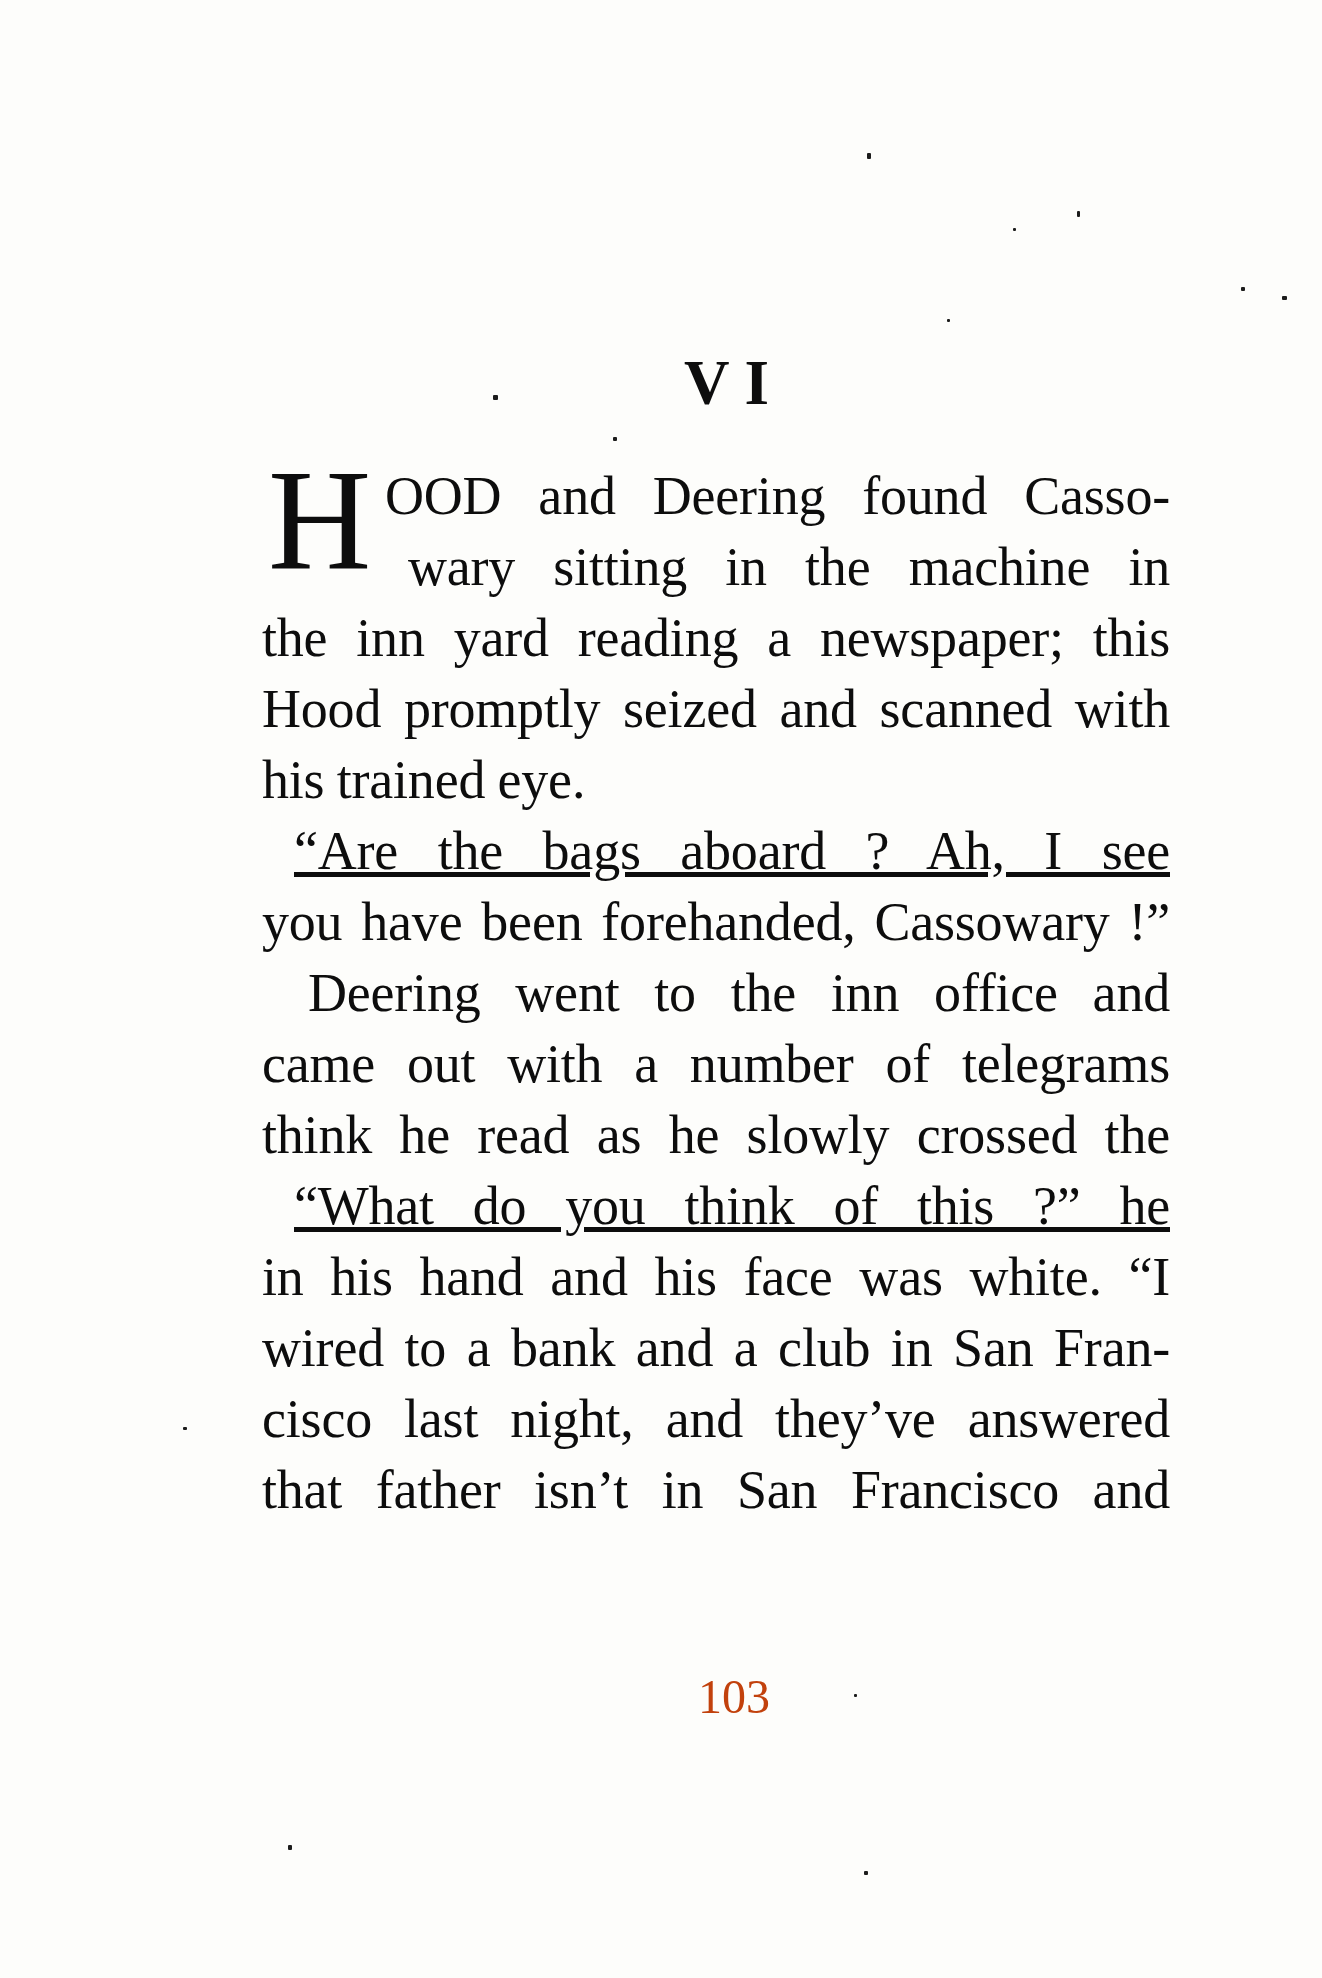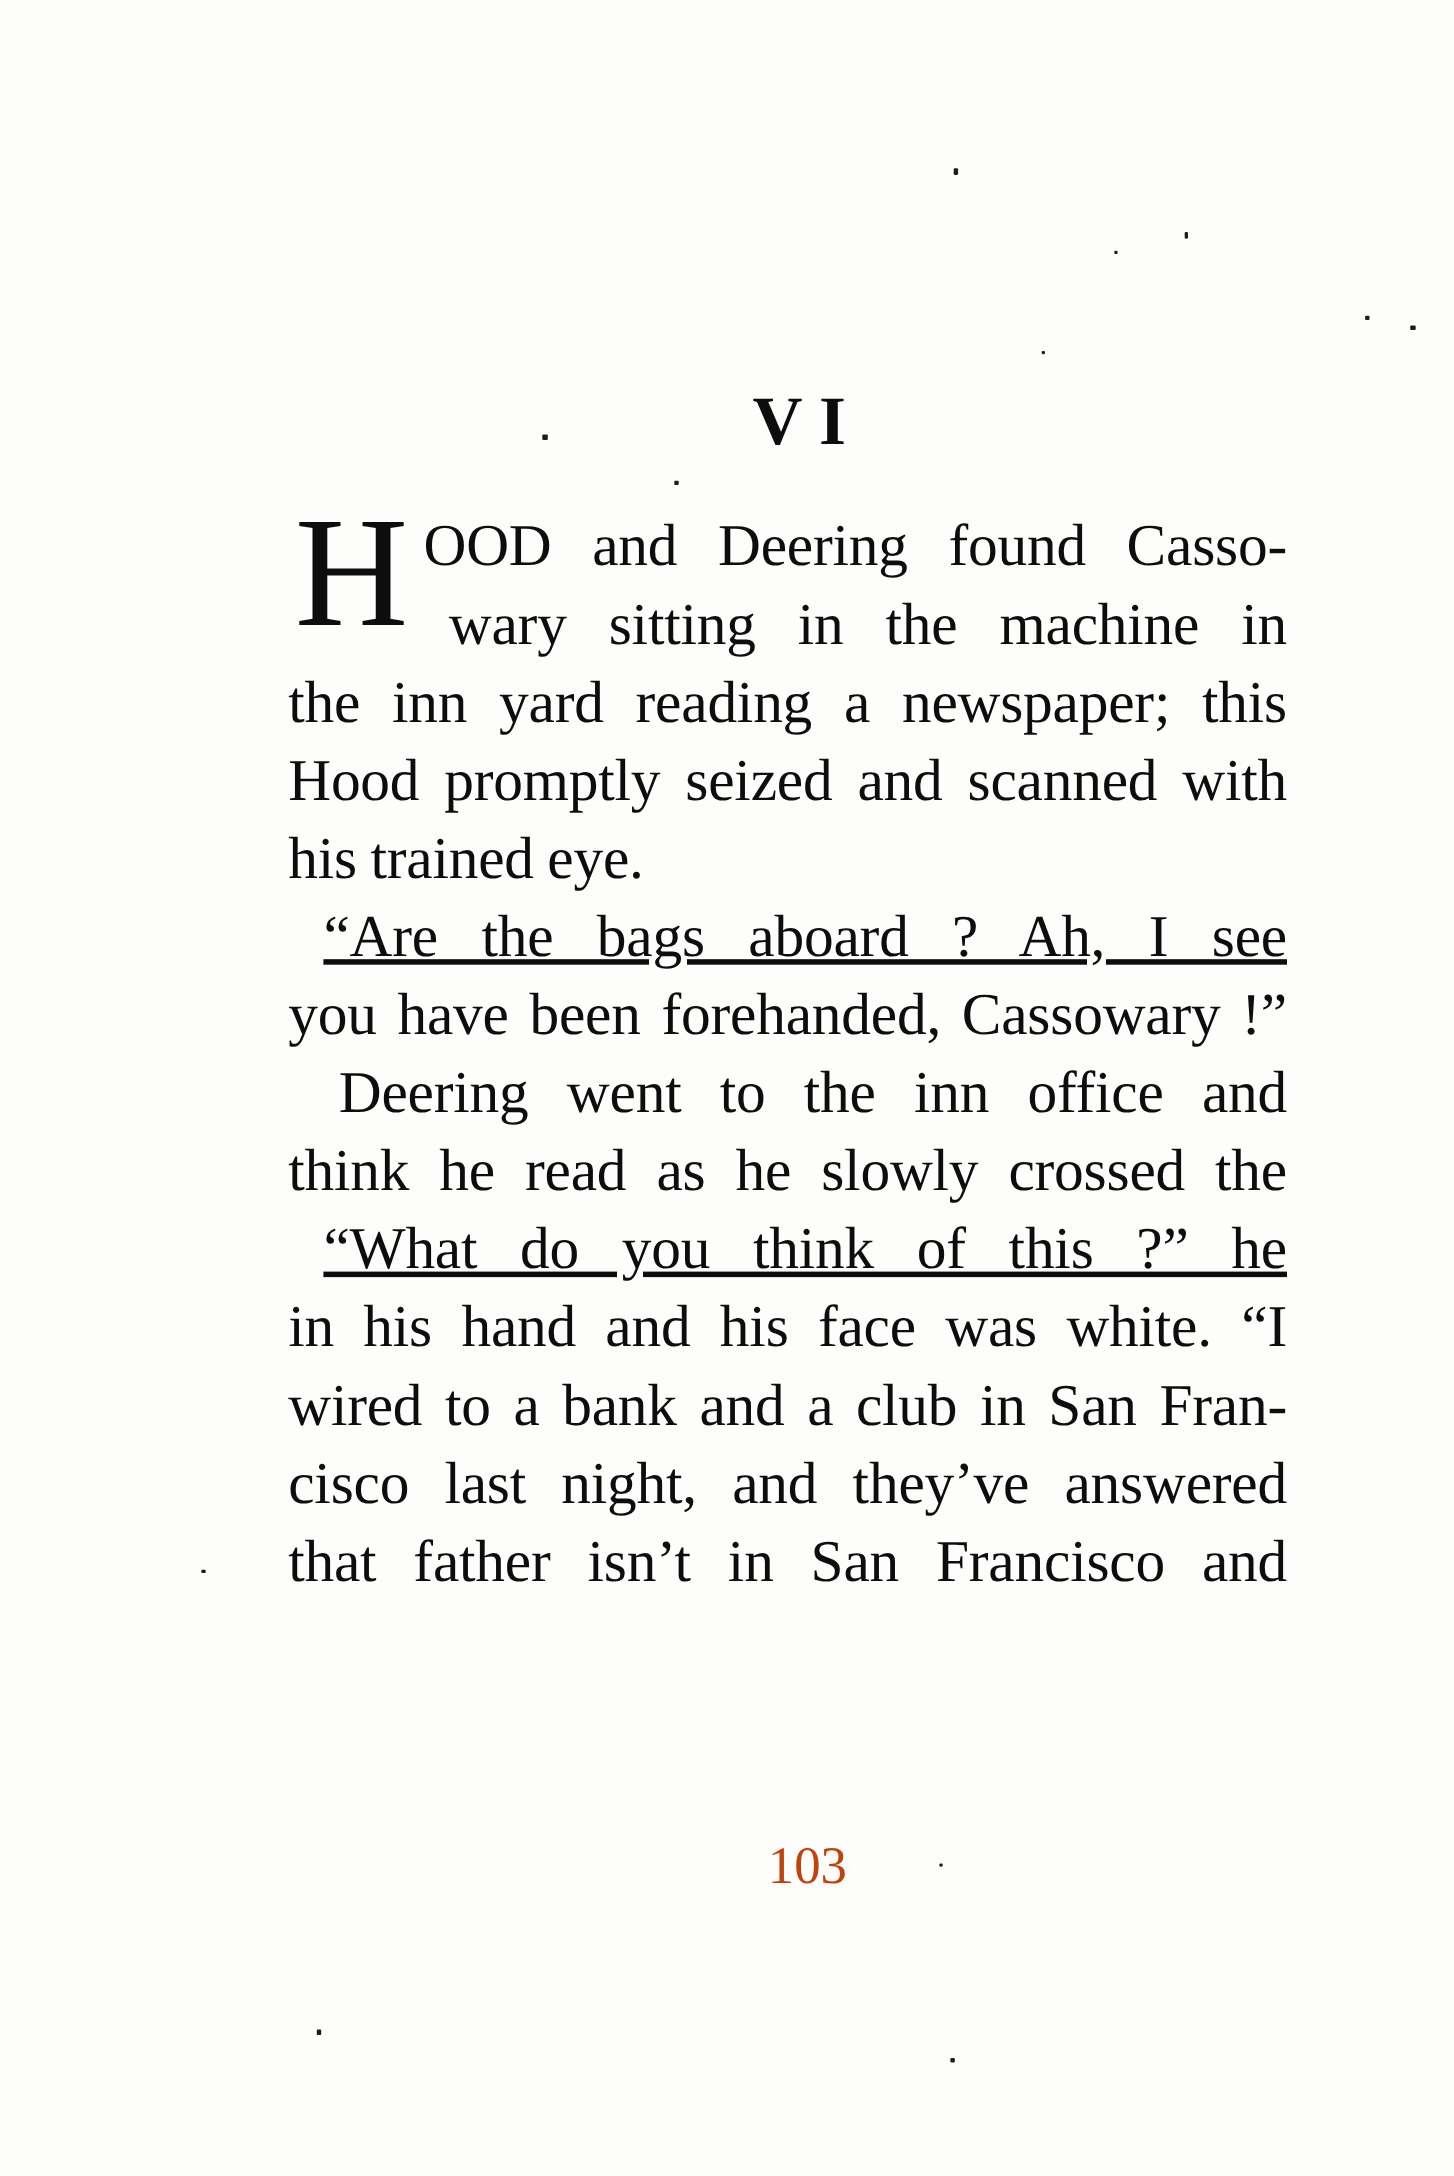--- a/index.html
+++ b/index.html
@@ -78,20 +78,21 @@
   <div class="text-column">
     <div class="drop-cap">H</div>
     <div class="ln j dc1">OOD and Deering found Casso-</div>
     <div class="ln j dc2">wary sitting in the machine in</div>
     <div class="ln j">the inn yard reading a newspaper; this</div>
     <div class="ln j">Hood promptly seized and scanned with</div>
     <div class="ln">his trained eye.</div>
     <div class="ln j ind">“Are the bags aboard ?  Ah, I see</div>
     <div class="ln j">you have been forehanded, Cassowary !”</div>
     <div class="ln j ind2">Deering went to the inn office and</div>
+    <div class="ln j">came out with a number of telegrams</div>
     <div class="ln j">think he read as he slowly crossed the</div>
     <div class="ln j ind">“What do you think of this ?” he</div>
     <div class="ln j">in his hand and his face was white.  “I</div>
     <div class="ln j">wired to a bank and a club in San Fran-</div>
     <div class="ln j">cisco last night, and they’ve answered</div>
     <div class="ln j">that father isn’t in San Francisco and</div>
   </div>
 
   <div class="folio">103</div>
 

